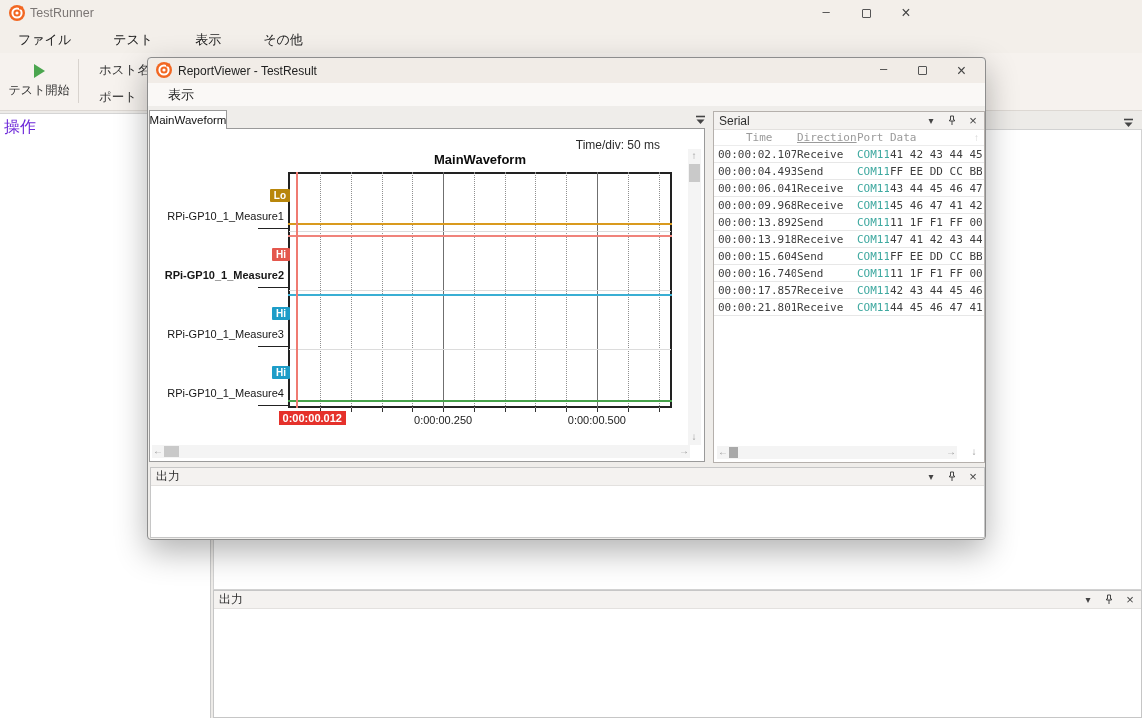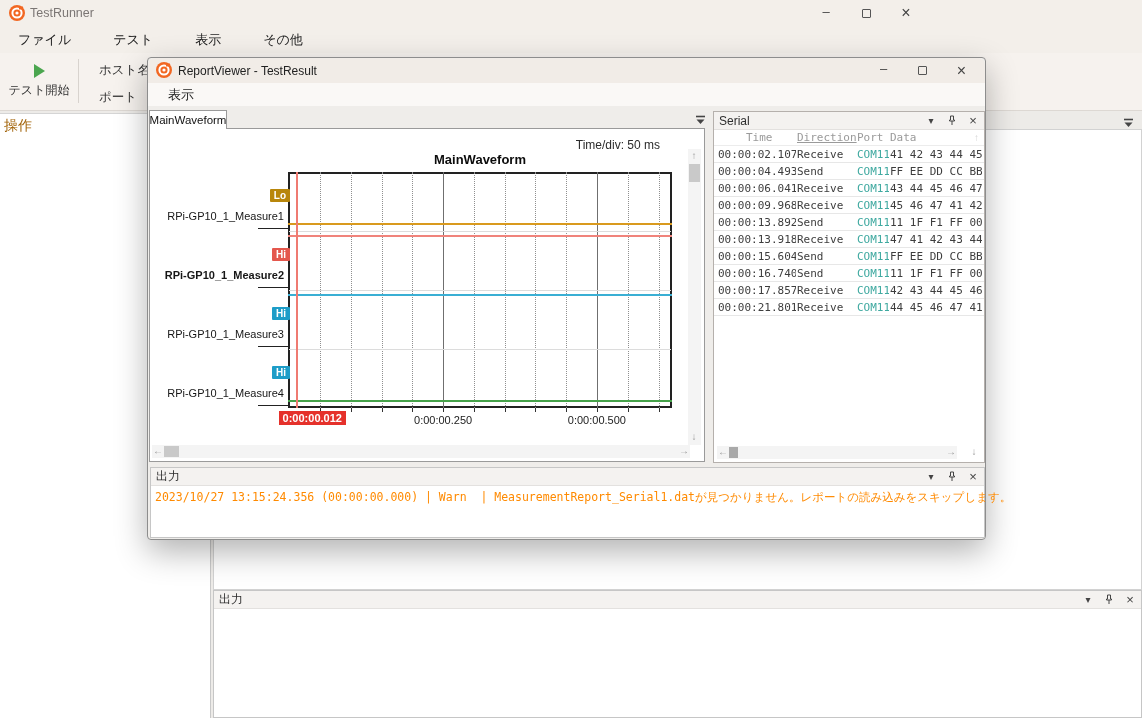--- a/index.html
+++ b/index.html
@@ -32,21 +32,21 @@
   .play-tri { width:0; height:0; border-left:11px solid #4ba64f; border-top:7px solid transparent; border-bottom:7px solid transparent; margin-bottom:4px; }
   #start-label { font-size:12px; color:#333; }
   #ribbon-sep { left:78px; top:6px; width:1px; height:44px; background:#d8d3ce; }
   .ribbon-lab { font-size:12.5px; color:#333; }
   #host-label { left:99px; top:9px; }
   #port-label { left:99px; top:36px; }
 
   
   #workspace { left:0; top:111px; width:1142px; height:607px; background:#edebe8; }
   #left-panel { left:0; top:2px; width:211px; height:605px; background:#fff; border-right:1px solid #c9c9c9; border-top:1px solid #d5d5d5; }
-  #left-panel-title { left:4px; top:3px; font-size:14px; color:#a16207; }
+  #left-panel-title { left:4px; top:3px; font-size:16px; color:#6d28d9; }
   #right-dock-header { left:213px; top:2px; width:929px; height:16px; }
   #right-dock-content { left:213px; top:18px; width:929px; height:461px; background:#fff; border:1px solid #d2d2d2; }
   .dock-menu-icon { width:11px; height:10px; }
   #right-dock-menu { right:8px; top:5px; }
 
   #main-output { left:213px; top:479px; width:929px; height:128px; background:#fff; border:1px solid #c6c6c6; }
   .panel-caption { position:absolute; left:0; top:0; right:0; height:18px; background:#f4f2f0; display:flex; align-items:center; padding:0 5px; border-bottom:1px solid #e3e1df; }
   .caption-title { font-size:12px; color:#2e2e2e; flex:1 1 auto; }
   .caption-btns { display:flex; align-items:center; gap:9px; }
   .cap-btn { color:#444; font-size:10px; display:flex; align-items:center; justify-content:center; width:12px; height:12px; }
@@ -318,15 +318,14 @@
       <span class="caption-btns">
         <span class="cap-btn">▾</span>
         <span class="cap-btn pin-icon">
             <svg width="10" height="11" viewBox="0 0 10 11">
               <path d="M3.5 1h3v4h1v1h-5v-1h1zM5 6v4" stroke="#444" fill="none"></path>
             </svg>
           </span>
         <span class="cap-btn" style="font-size:13px;">×</span>
       </span>
     </div>
-    <div class="abs" id="rv-log-line" style="color: rgb(255, 138, 0);">2023/10/27 13:15:24.356 (00:00:00.000) | Warn  | MeasurementReport_Serial1.datが見つかりません。レポートの読み込みをスキップします。</div>
   </div>
 </div>
 
 </body></html>

